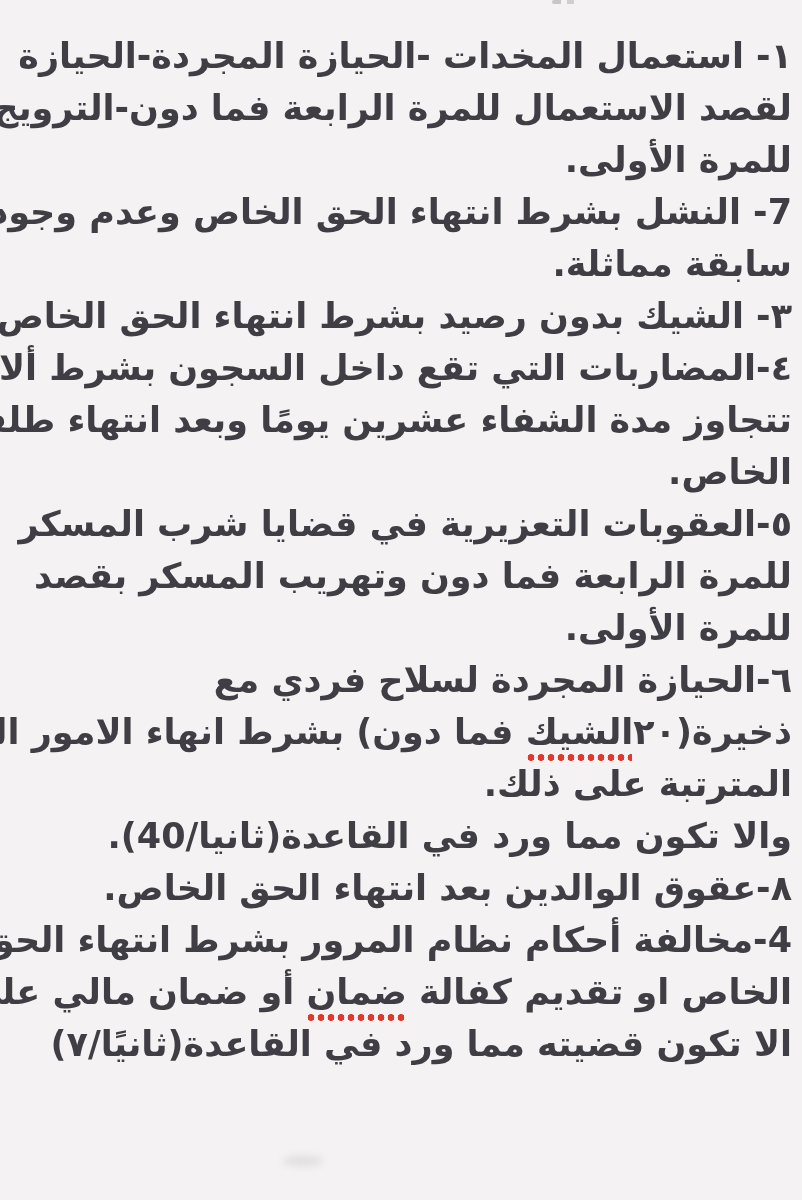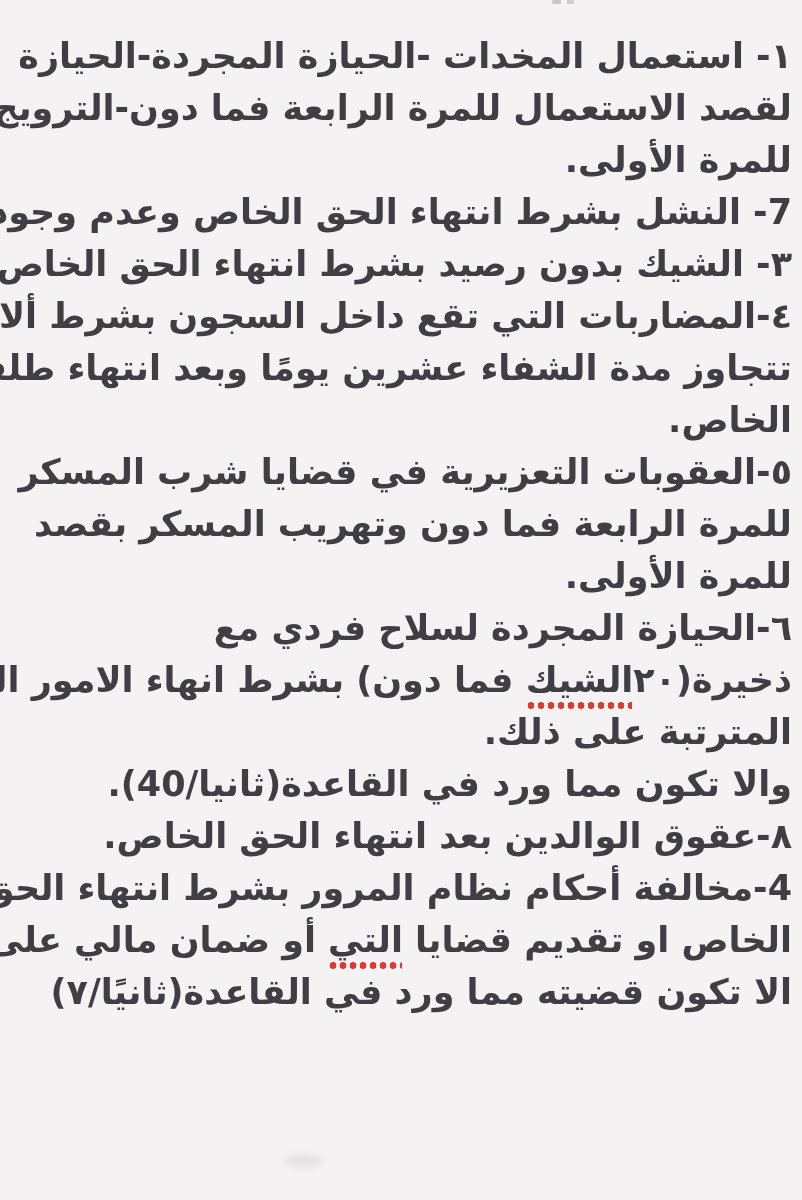--- a/index.html
+++ b/index.html
@@ -82,20 +82,21 @@
 <div class="doc">
 
   <div class="list-item">
     <p class="line">١- استعمال المخدات -الحيازة المجردة-الحيازة</p>
     <p class="line">لقصد الاستعمال للمرة الرابعة فما دون-الترويج</p>
     <p class="line">للمرة الأولى.</p>
   </div>
 
   <div class="list-item">
     <p class="line">7- النشل بشرط انتهاء الحق الخاص وعدم وجود</p>
+    <p class="line">سابقة مماثلة.</p>
   </div>
 
   <div class="list-item">
     <p class="line">٣- الشيك بدون رصيد بشرط انتهاء الحق الخاص.</p>
   </div>
 
   <div class="list-item">
     <p class="line">٤-المضاربات التي تقع داخل السجون بشرط ألا</p>
     <p class="line">تتجاوز مدة الشفاء عشرين يومًا وبعد انتهاء طلقة</p>
     <p class="line">الخاص.</p>
@@ -116,19 +117,19 @@
   <div class="list-item">
     <p class="line">والا تكون مما ورد في القاعدة(ثانيا/40).</p>
   </div>
 
   <div class="list-item">
     <p class="line">٨-عقوق الوالدين بعد انتهاء الحق الخاص.</p>
   </div>
 
   <div class="list-item">
     <p class="line">4-مخالفة أحكام نظام المرور بشرط انتهاء الحق</p>
-    <p class="line"><span>الخاص او تقديم قضايا </span><span class="misspelled">التي</span><span> أو ضمان مالي على</span></p>
+    <p class="line"><span>الخاص او تقديم كفالة </span><span class="misspelled">ضمان</span><span> أو ضمان مالي على</span></p>
     <p class="line">الا تكون قضيته مما ورد في القاعدة(ثانيًا/٧)</p>
   </div>
 
 </div>
 
 <div class="bottom-smudge"></div>
 
 </body></html>

